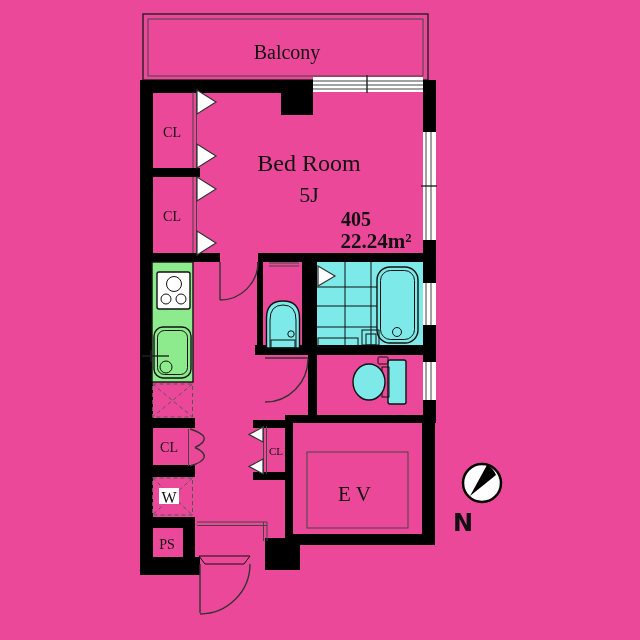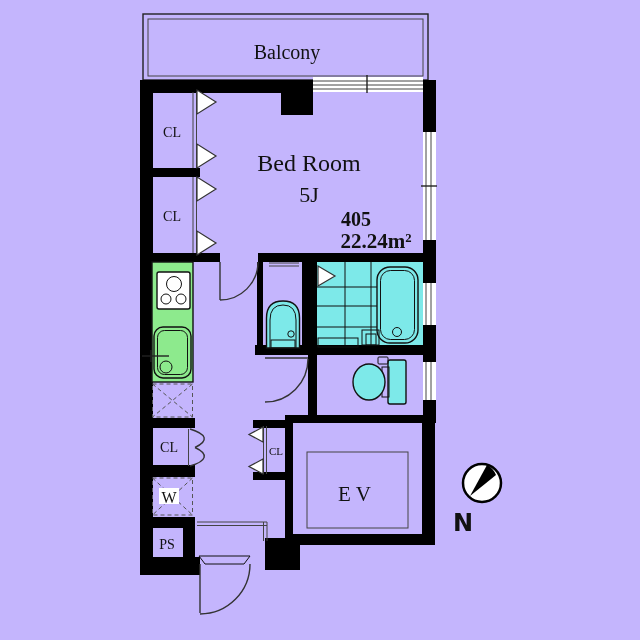--- a/index.html
+++ b/index.html
@@ -1,16 +1,16 @@
 <!DOCTYPE html>
 <html><head>
 <meta charset="utf-8">
 <style>
   html,body{margin:0;padding:0;background:#ffffff;}
-  .stage{position:relative;width:640px;height:640px;background:#c4b5fd;overflow:hidden;}
+  .stage{position:relative;width:640px;height:640px;background:#ec4899;overflow:hidden;}
   svg{position:absolute;left:0;top:0;}
   svg text{font-family:"Liberation Serif","DejaVu Serif",serif;fill:#111;text-anchor:middle;}
   .wall{fill:#000000;stroke:none;}
   .white{fill:#ffffff;stroke:none;}
   .ln{stroke:#222;stroke-width:1.4;fill:none;}
   .ln-thin{stroke:#444;stroke-width:1;fill:none;}
   .arc{stroke:#333;stroke-width:1.4;fill:none;}
   .tri{fill:#ffffff;stroke:#333;stroke-width:1.2;}
   .dash{stroke:#555;stroke-width:1;fill:none;stroke-dasharray:4 3;}
   .fix{stroke:#111;stroke-width:1.4;}

